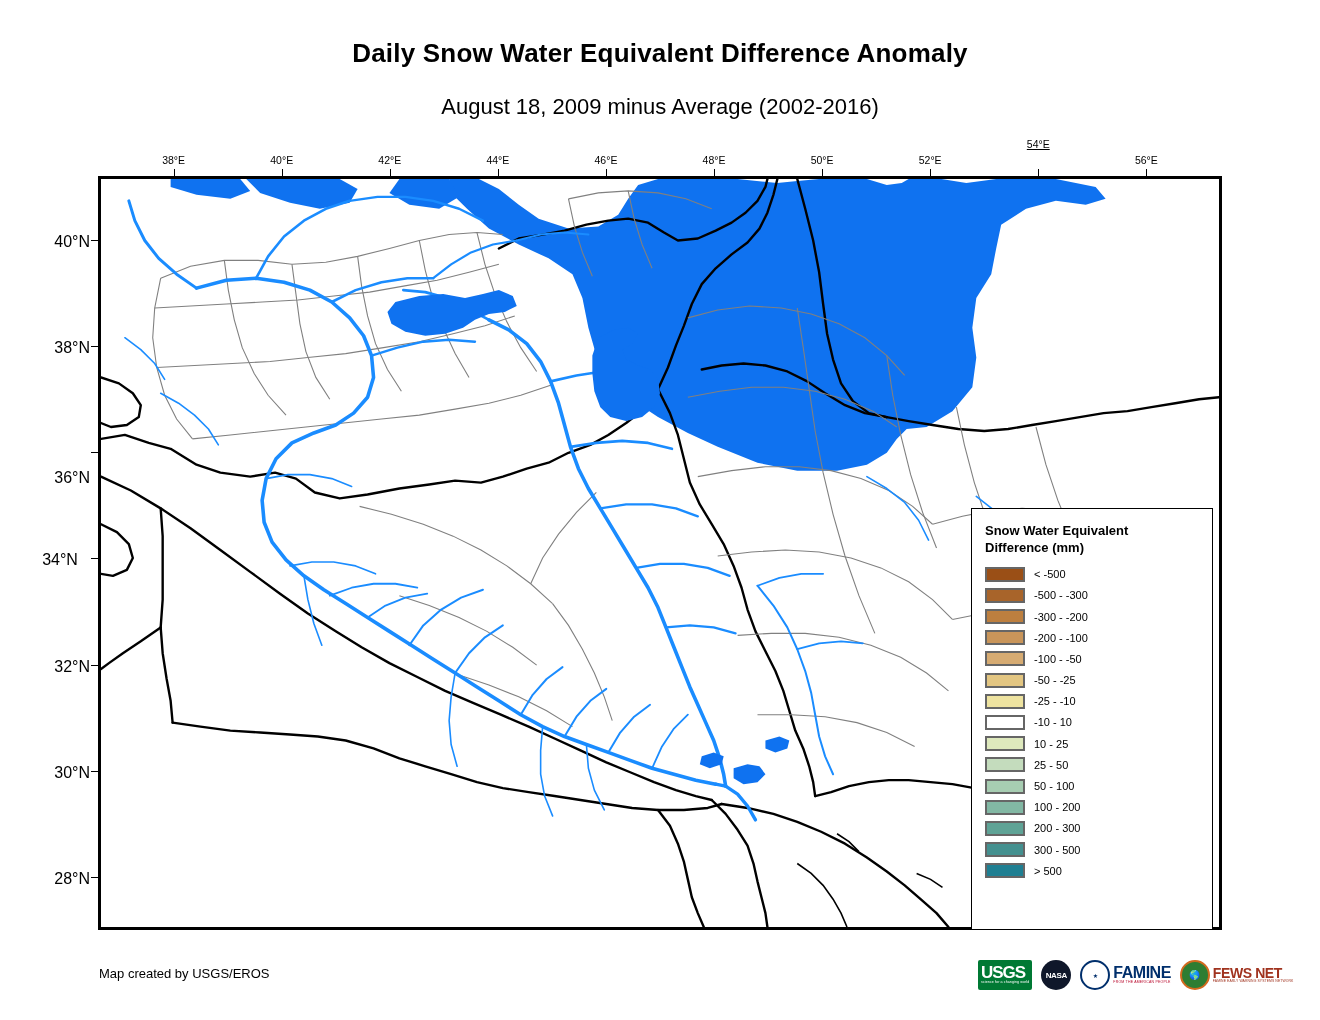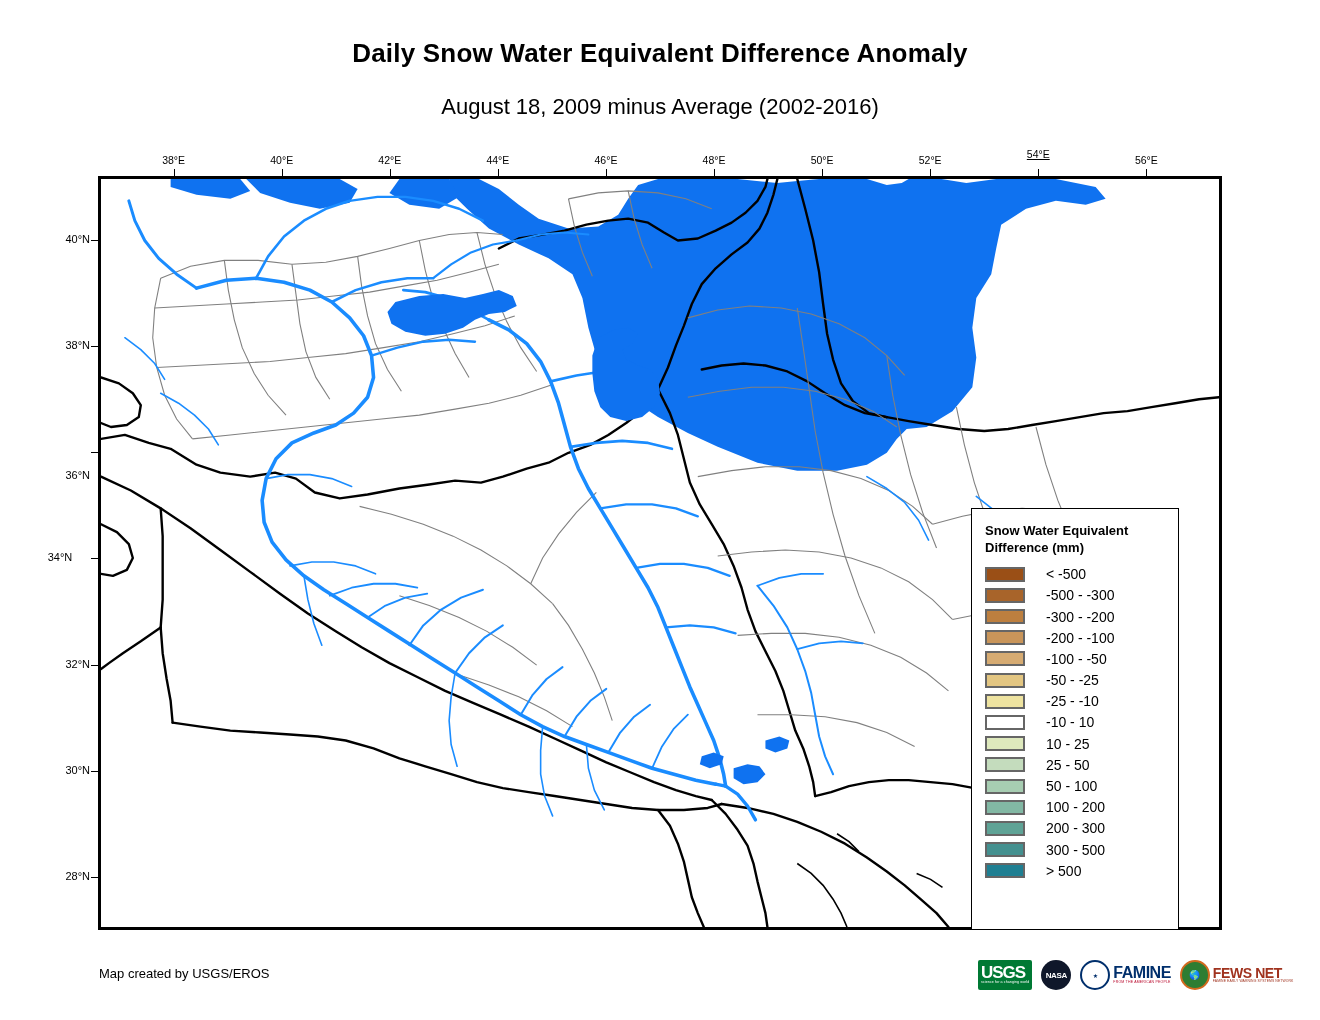--- a/index.html
+++ b/index.html
@@ -13,34 +13,34 @@
 
   
   #map-frame{position:absolute;left:98px;top:176px;width:1124px;height:754px;
              border:3px solid #000;box-sizing:border-box;background:#fff;overflow:hidden;}
   #map-canvas{position:absolute;left:0;top:0;width:100%;height:100%;}
 
   
   .lon-label{position:absolute;font-size:10.5px;text-align:center;width:60px;
              transform:translateX(-30px);white-space:nowrap;}
   .lon-tick{position:absolute;width:1px;height:7px;background:#000;}
-  .lat-label{position:absolute;font-size:11px;text-align:right;width:60px;
+  .lat-label{position:absolute;font-size:16px;text-align:right;width:60px;
              transform:translateY(-7px);white-space:nowrap;}
   .lat-tick{position:absolute;height:1px;width:7px;background:#000;}
 
   
-  #legend{position:absolute;left:971px;top:508px;width:208px;height:422px;
+  #legend{position:absolute;left:971px;top:508px;width:242px;height:422px;
           background:#fff;border:1.5px solid #000;box-sizing:border-box;
           padding:13px 0 0 13px;}
   #legend-title{font-size:13px;font-weight:bold;line-height:1.33;width:200px;}
   #legend-items{margin-top:7px;}
   .legend-row{display:flex;align-items:center;height:21.2px;}
   .legend-swatch{width:40px;height:15px;border:2px solid #666;box-sizing:border-box;
                  flex:0 0 auto;}
-  .legend-label{font-size:14px;margin-left:21px;white-space:nowrap;}
+  .legend-label{font-size:11px;margin-left:9px;white-space:nowrap;}
   #legend-footer{margin-top:9px;font-size:11.5px;line-height:1.35;width:215px;}
 
   
   #map-credit{position:absolute;left:99px;top:966px;font-size:13px;}
   #logo-bar{position:absolute;left:978px;top:957px;height:36px;display:flex;
             align-items:center;gap:9px;}
   .logo{height:38px;display:flex;align-items:center;}
 
   .usgs-logo{background:#007934;color:#fff;border-radius:2px;padding:1px 3px;
              display:flex;flex-direction:column;justify-content:center;height:28px;}
@@ -83,21 +83,21 @@
     <div class="lon-label" style="left: 497.885px; top: 154px;">44°E</div>
     <div class="lon-tick" style="left: 497.885px; top: 169px;"></div>
     <div class="lon-label" style="left: 605.962px; top: 154px;">46°E</div>
     <div class="lon-tick" style="left: 605.962px; top: 169px;"></div>
     <div class="lon-label" style="left: 714.038px; top: 154px;">48°E</div>
     <div class="lon-tick" style="left: 714.038px; top: 169px;"></div>
     <div class="lon-label" style="left: 822.115px; top: 154px;">50°E</div>
     <div class="lon-tick" style="left: 822.115px; top: 169px;"></div>
     <div class="lon-label" style="left: 930.192px; top: 154px; text-align: center;">52°E</div>
     <div class="lon-tick" style="left: 930.192px; top: 169px;"></div>
-    <div class="lon-label" style="left: 1038.27px; top: 148px; text-decoration: underline;">54°E</div>
+    <div class="lon-label" style="left: 1038.27px; top: 138px; text-decoration: underline;">54°E</div>
     <div class="lon-tick" style="left: 1038.27px; top: 169px;"></div>
     <div class="lon-label" style="left: 1146.35px; top: 154px;">56°E</div>
     <div class="lon-tick" style="left: 1146.35px; top: 169px;"></div>
     <div class="lat-label" style="left: 30px; top: 239.718px;">40°N</div>
     <div class="lat-tick" style="left: 91px; top: 239.718px;"></div>
     <div class="lat-label" style="left: 30px; top: 345.915px;">38°N</div>
     <div class="lat-tick" style="left: 91px; top: 345.915px;"></div>
     <div class="lat-label" style="left: 30px; top: 452.113px; margin-top: 24px;">36°N</div>
     <div class="lat-tick" style="left: 91px; top: 452.113px;"></div>
     <div class="lat-label" style="left: 30px; top: 558.31px; text-align: center;">34°N</div>

